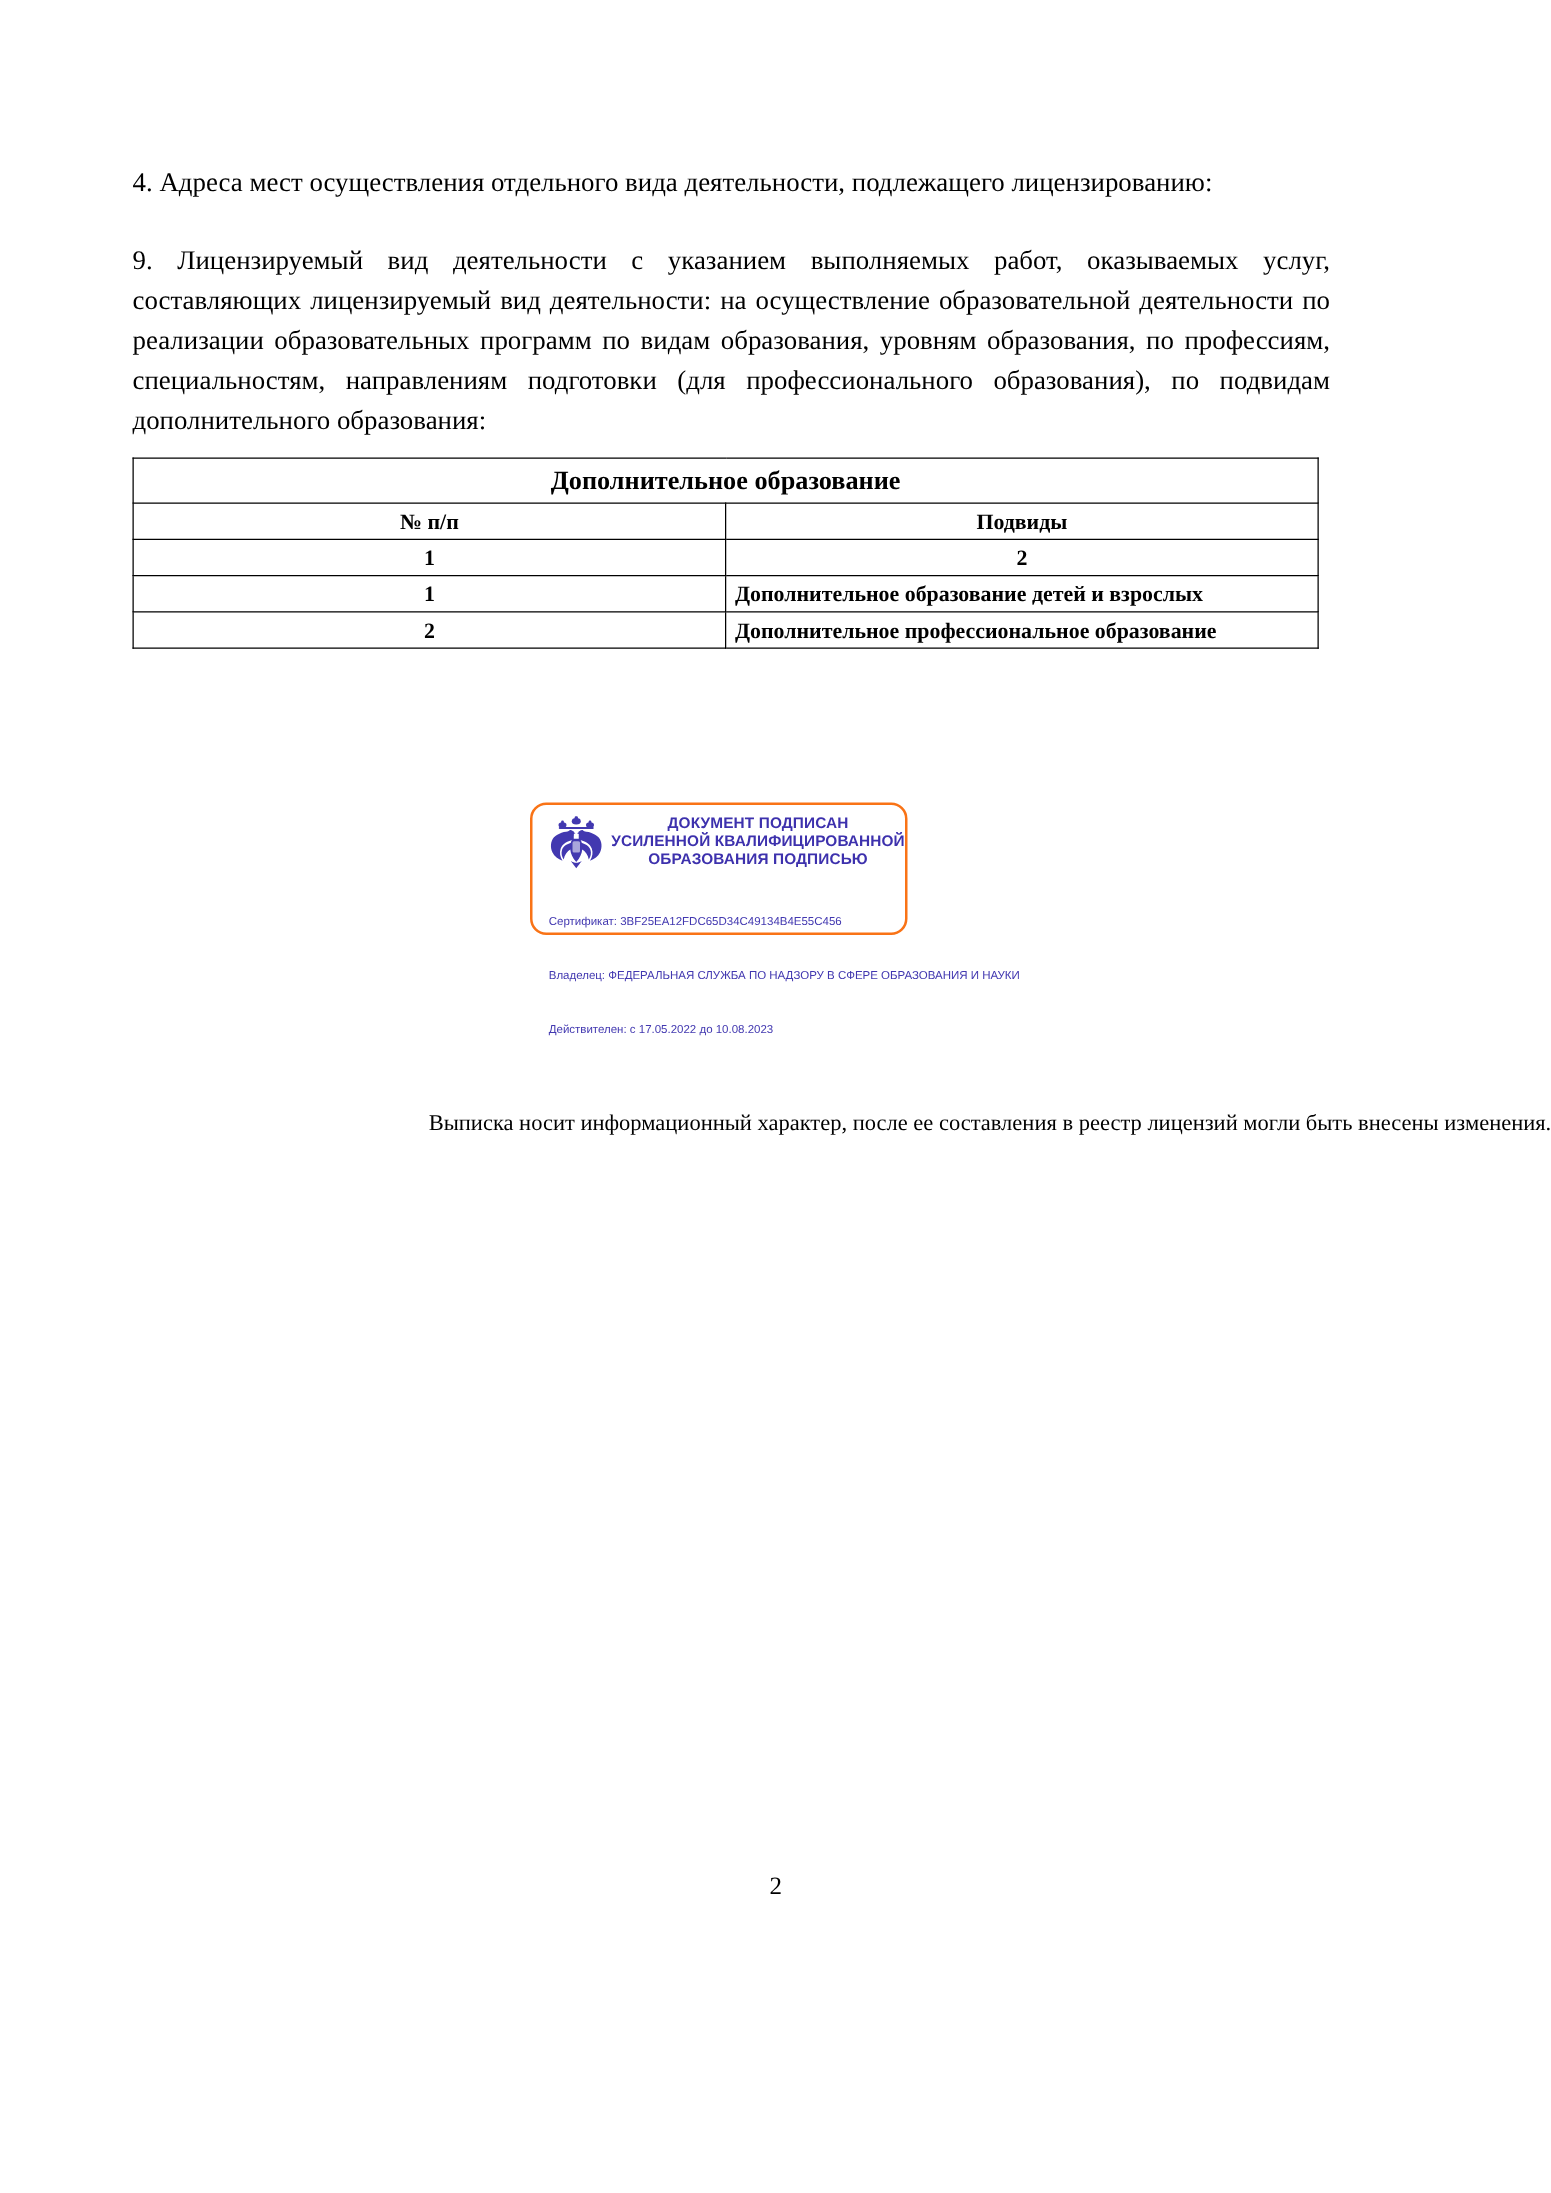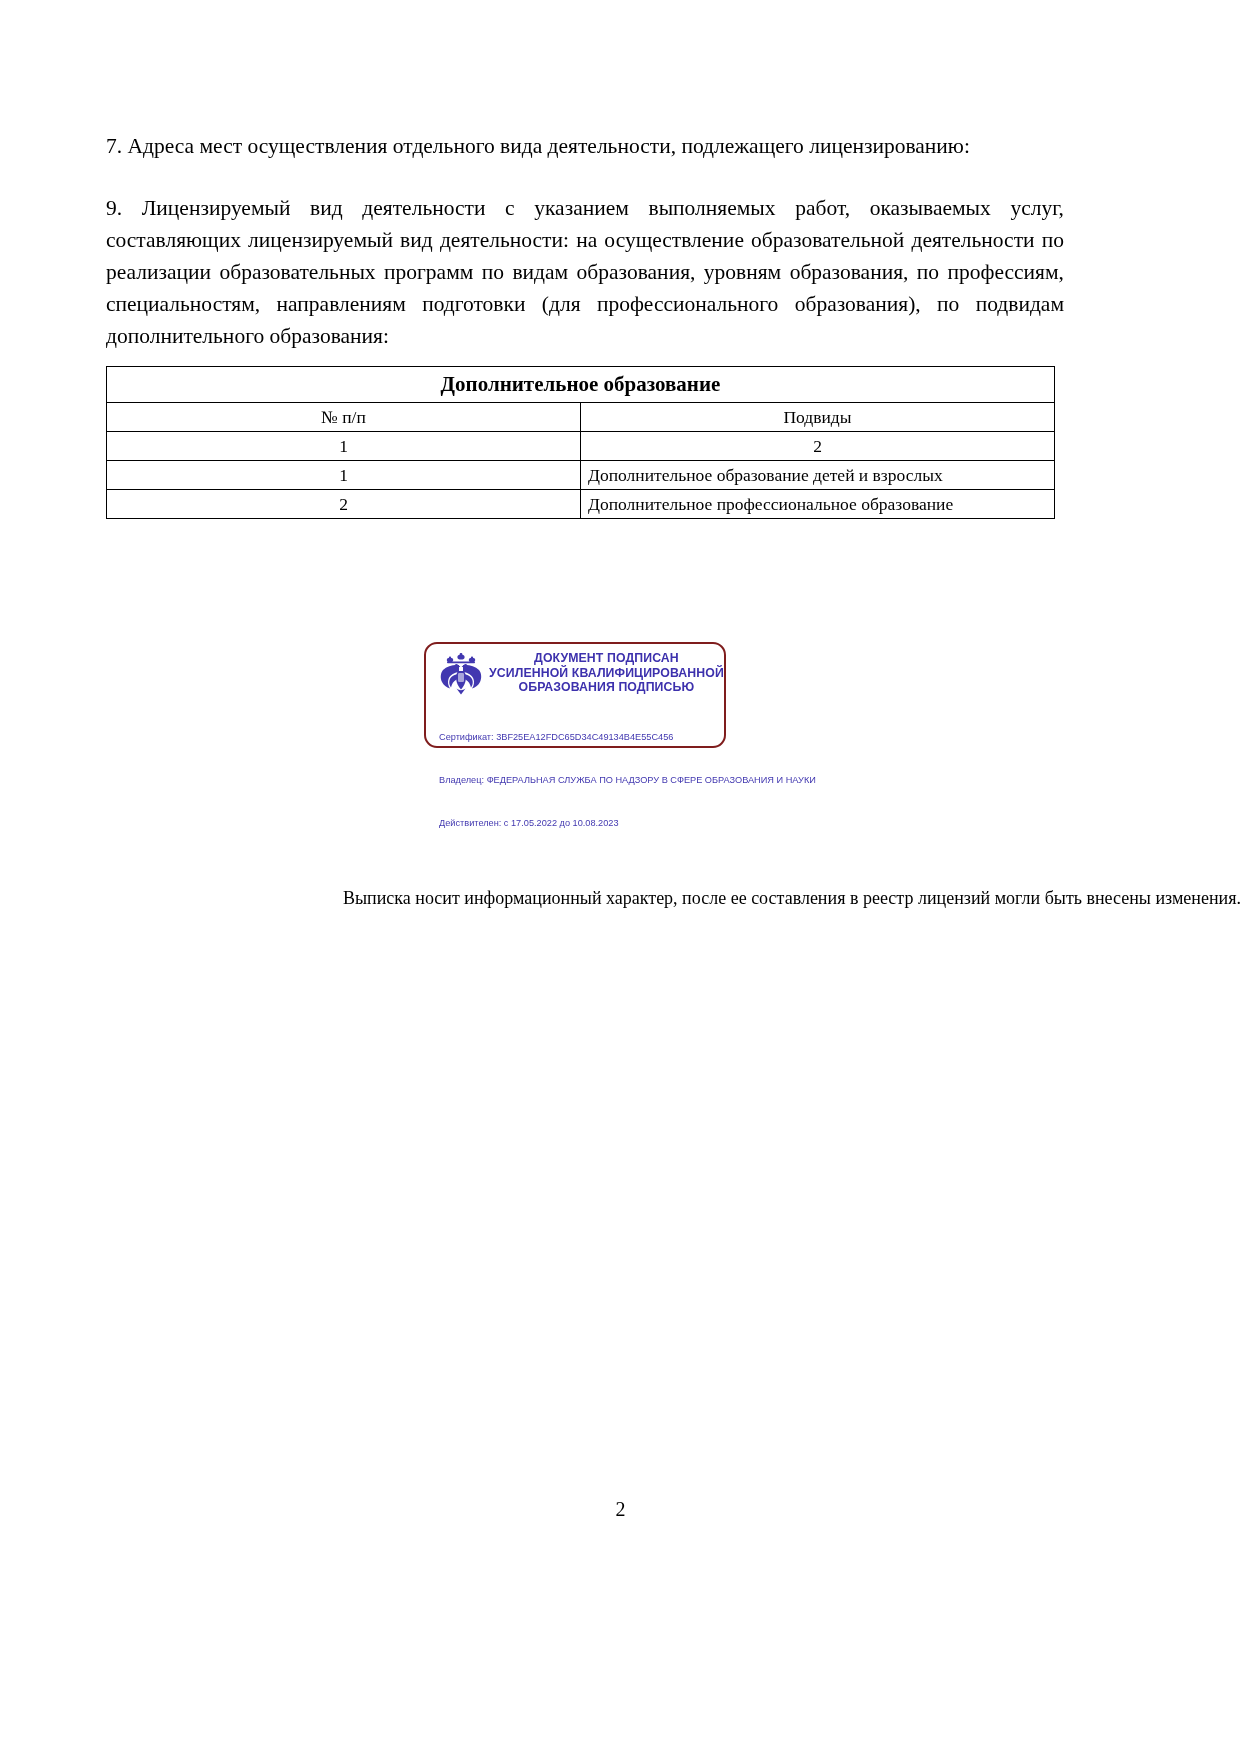--- a/index.html
+++ b/index.html
@@ -52,21 +52,21 @@
     width: 949px;
     margin-top: 14px;
     table-layout: fixed;
   }
   table.subtypes td,
   table.subtypes th {
     border: 1.3px solid #000000;
     padding: 2px 4px;
     font-size: 17.5px;
     line-height: 24px;
-    font-weight: normal;
+    font-weight: bold;
     vertical-align: middle;
   }
   table.subtypes th.title-cell {
     text-align: center;
     font-weight: bold;
     font-size: 21px;
     padding: 5px 4px 6px 4px;
   }
   td.col-num, th.col-num {
     width: 104px;
@@ -93,21 +93,21 @@
     position: absolute;
     left: 424px;
     top: 642px;
     width: 302px;
   }
   .stamp {
     position: relative;
     box-sizing: border-box;
     width: 302px;
     height: 106px;
-    border: 2px solid #7f1d1d;
+    border: 2px solid #f97316;
     border-radius: 13px;
     background: #ffffff;
     padding: 7px 9px 5px 9px;
     display: flex;
     flex-direction: column;
   }
   .stamp-top {
     display: flex;
     align-items: flex-start;
     gap: 6px;
@@ -169,21 +169,21 @@
   }
 </style>
 </head>
 <body>
 
 <div class="page">
 
   <div class="content">
 
     <p class="para addr">
-      <span>7. Адреса мест осуществления отдельного вида деятельности, подлежащего лицензированию:</span><br>
+      <span>4. Адреса мест осуществления отдельного вида деятельности, подлежащего лицензированию:</span><br>
     </p>
 
     <div class="gap-30"></div>
 
     <p class="para">9. Лицензируемый вид деятельности с указанием выполняемых работ, оказываемых услуг, составляющих лицензируемый вид деятельности: на осуществление образовательной деятельности по реализации образовательных программ по видам образования, уровням образования, по профессиям, специальностям, направлениям подготовки (для профессионального образования), по подвидам дополнительного образования:</p>
 
     <table class="subtypes">
       <tbody>
         <tr>
           <th class="title-cell" colspan="2">Дополнительное образование</th>

